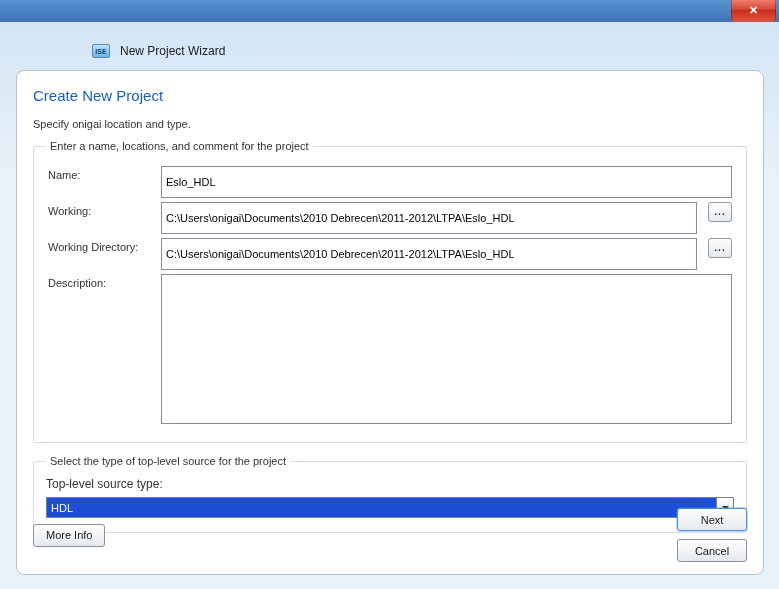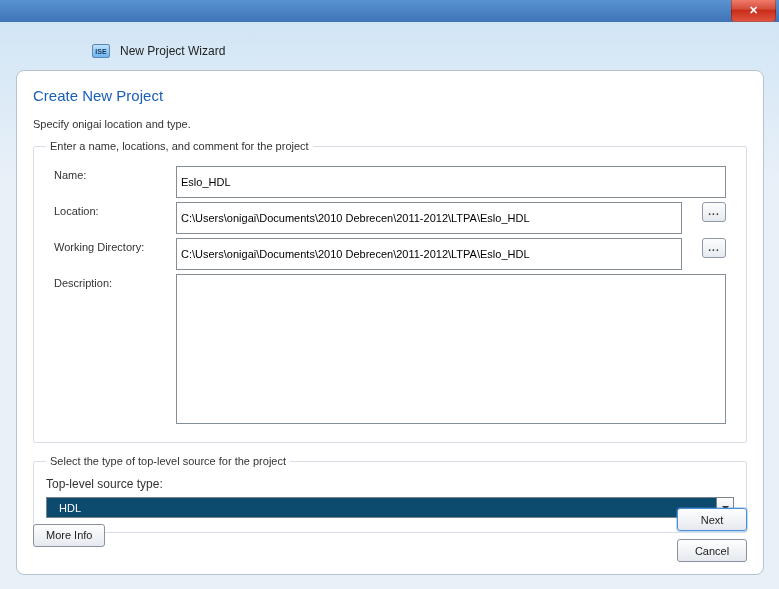--- a/index.html
+++ b/index.html
@@ -61,21 +61,21 @@
   .subtitle { font-size: 11px; color:#333; margin-bottom: 10px; }
   fieldset {
     border: 1px solid #d7dde6;
     border-radius: 2px;
     margin: 0 0 12px 0;
     padding: 10px 12px 14px 12px;
   }
   fieldset > legend {
     font-size: 11px; color:#333; padding: 0 4px;
   }
-  .row { display:flex; align-items: flex-start; gap: 20px; margin: 4px 8px; justify-content: space-between; }
+  .row { display:flex; align-items: flex-start; gap: 11px; margin: 4px 2px; justify-content: space-between; }
   .row label { width: 102px; font-size:11px; color:#333; padding-top:3px; }
   .row input[type=text] {
     flex:1; height:20px; font-size:11px;
     border:1px solid #858d99; padding:15px 4px;
     background:#fff;
   }
   .row textarea {
     flex:1; height:150px; font-size:11px;
     border:1px solid #858d99; padding:2px 4px;
     background:#fff; resize:none;
@@ -88,22 +88,22 @@
     font-size:10px; line-height:1; display:flex;align-items:center;justify-content:center;
     cursor:pointer; letter-spacing:1px; font-weight:bold; color:#333;
   }
   .src-label { font-size:12px; color:#333; margin-bottom:6px; display:block; }
   .combo {
     position:relative; width:100%; height:21px;
     border:1px solid #7a828e;
     display:flex;
   }
   .combo-value {
-    flex:1; background:#0c4a6e; color:#fff; font-size:11px;
-    padding:2px 12px; display:flex; align-items:center;
+    flex:1; background:#1d4ed8; color:#fff; font-size:11px;
+    padding:2px 4px; display:flex; align-items:center;
   }
   .combo-arrow {
     width:17px;
     border-left:1px solid #7a828e;
     background: linear-gradient(180deg,#fdfdfd,#e2e7ee);
     display:flex;align-items:center;justify-content:center;
   }
   .combo-arrow svg { fill:#333; }
   .footer {
     position:absolute; left:16px; right:16px; bottom:12px;
@@ -145,21 +145,21 @@
 
   <fieldset>
     <legend>Enter a name, locations, and comment for the project</legend>
 
     <div class="row">
       <label>Name:</label>
       <input type="text" value="Eslo_HDL" style="">
     </div>
 
     <div class="row">
-      <label>Location:</label>
+      <label>Working:</label>
       <input type="text" value="C:\Users\onigai\Documents\2010 Debrecen\2011-2012\LTPA\Eslo_HDL" style="">
       <div class="browse-btn">...</div>
     </div>
 
     <div class="row">
       <label>Working Directory:</label>
       <input type="text" value="C:\Users\onigai\Documents\2010 Debrecen\2011-2012\LTPA\Eslo_HDL" style="">
       <div class="browse-btn">...</div>
     </div>
 

